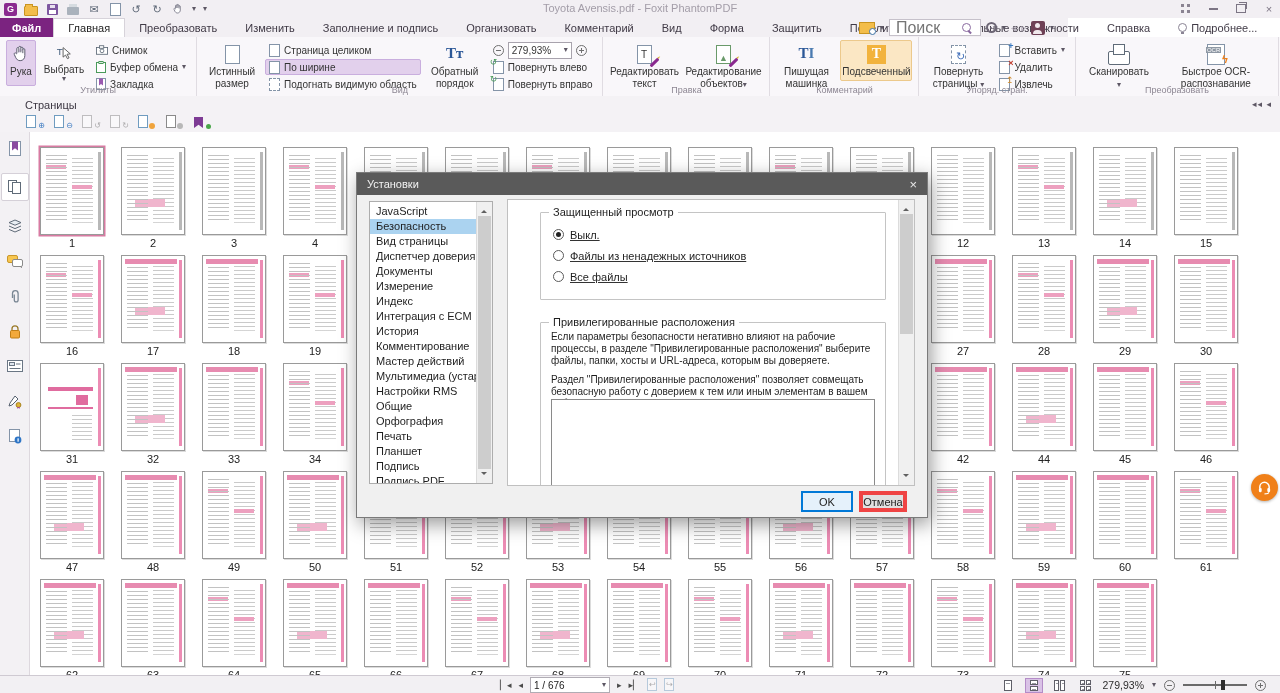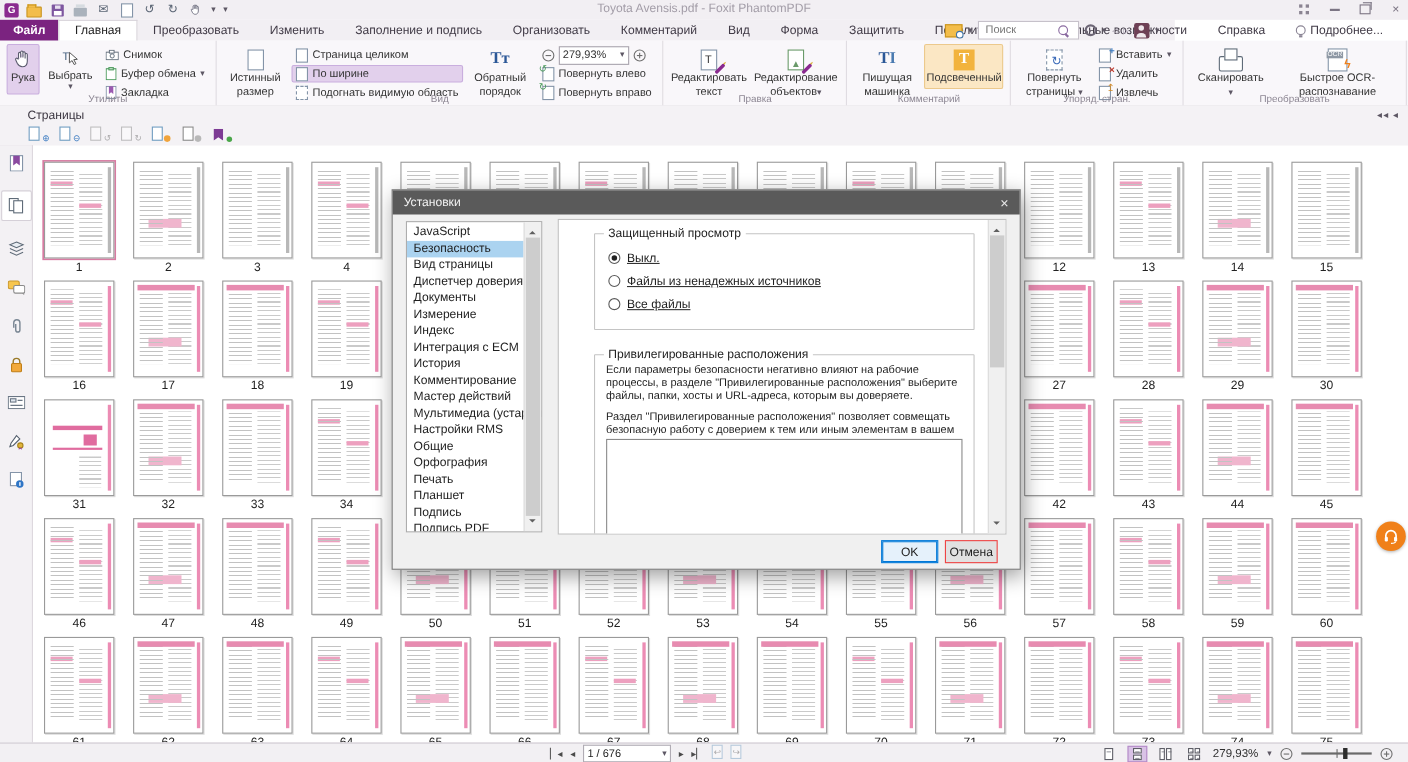--- a/index.html
+++ b/index.html
@@ -36,21 +36,21 @@
   .tab{padding:0 14px;display:flex;align-items:center;font-size:11px;color:#403a46;white-space:nowrap;}
   .tab.file{background:#7b2380;color:#fff;padding:0 12px;font-weight:bold;}
   .tab.active{background:#fff;border:1px solid #d7d3da;border-bottom:none;color:#222;}
   .tab.more{color:#403a46;display:flex;gap:4px;align-items:center;}
   .bulb{width:7px;height:7px;border:1px solid #8a8494;border-radius:50%;position:relative;display:inline-block;}
   .bulb::after{content:"";position:absolute;left:2px;bottom:-3px;width:3px;height:2px;background:#8a8494;}
   .searcharea{position:absolute;right:14px;top:1px;height:17px;display:flex;align-items:center;gap:5px;}
   .srchfolder{width:14px;height:10px;background:#f3bd4a;border:1px solid #c9941f;position:relative;}
   .srchfolder::after{content:"";position:absolute;right:-2px;bottom:-2px;width:5px;height:5px;border:1px solid #3f74a8;border-radius:50%;background:#fff;}
   .searchbox{width:84px;height:15px;border:1px solid #c6c1ca;background:#fff;display:flex;align-items:center;padding:0 2px 0 4px;}
-  .searchbox input{border:none;outline:none;width:64px;font-size:10px;font-family:"Liberation Sans",sans-serif;color:#444;background:transparent;}
+  .searchbox input{border:none;outline:none;width:64px;font-size:16px;font-family:"Liberation Sans",sans-serif;color:#444;background:transparent;}
   .mag{width:7px;height:7px;border:1.5px solid #8a6aa0;border-radius:50%;position:relative;display:inline-block;}
   .mag::after{content:"";position:absolute;left:6px;top:6px;width:4px;height:1.5px;background:#8a6aa0;transform:rotate(45deg);transform-origin:0 0;}
   .gear{width:11px;height:11px;border:2px solid #6d6675;border-radius:50%;position:relative;box-sizing:border-box;}
   .gear::before{content:"";position:absolute;left:2.5px;top:2.5px;width:2px;height:2px;background:#6d6675;border-radius:50%;}
   .navchev{font-size:10px;color:#aaa2b0;}
   .avatar{width:14px;height:14px;background:#6e4055;border-radius:2px;position:relative;}
   .avatar::before{content:"";position:absolute;left:4.5px;top:2px;width:5px;height:5px;border-radius:50%;background:#f0e8ec;}
   .avatar::after{content:"";position:absolute;left:2.5px;bottom:1px;width:9px;height:4px;border-radius:4px 4px 0 0;background:#f0e8ec;}
   .caret{font-size:8px;color:#5d5764;line-height:1;}
   
@@ -155,21 +155,21 @@
   .vscroll .dn{bottom:5px;border-top-color:#606060;}
   .vscroll .vthumb{position:absolute;left:1px;right:1px;background:#cdcdcd;}
   .dpanel{position:absolute;left:150px;top:26px;width:408px;height:287px;background:#fff;border:1px solid #c0c0c0;box-sizing:border-box;overflow:hidden;}
   .fieldset{position:absolute;border:1px solid #c4c4c4;border-radius:1px;}
   .fieldset .legend{position:absolute;top:-7px;left:8px;background:#fff;padding:0 4px;font-size:11px;color:#1e1e1e;}
   .radio-row{display:flex;align-items:center;gap:6px;font-size:11px;color:#1e1e1e;height:15px;}
   .rb{width:11px;height:11px;border:1px solid #5a5a5a;border-radius:50%;background:#fff;position:relative;box-sizing:border-box;}
   .rb.on::after{content:"";position:absolute;left:2px;top:2px;width:5px;height:5px;border-radius:50%;background:#222;}
   .ptext{font-size:10px;color:#1e1e1e;line-height:1.22;margin:0 0 6px 0;}
   .privbox{position:absolute;left:10px;right:10px;top:76px;bottom:-40px;border:1px solid #8a8a8a;background:#fff;}
-  .dbtn{position:absolute;height:21px;background:#e1e1e1;border:1px solid #ef4444;display:flex;align-items:center;justify-content:center;font-size:11px;color:#1e1e1e;box-sizing:border-box;}
+  .dbtn{position:absolute;height:21px;background:#e1e1e1;border:4px solid #ef4444;display:flex;align-items:center;justify-content:center;font-size:11px;color:#1e1e1e;box-sizing:border-box;}
   .dbtn.focus{border:1px solid #0078d7;box-shadow:inset 0 0 0 1px #0078d7;background:#e5f1fb;}
   svg{display:block;}
 </style>
 </head>
 <body>
 
 <div id="app">
 
   <div class="titlebar">
     <div class="qat">
@@ -749,24 +749,20 @@
           </div>
           <div class="tnum">41</div>
         </div>
         <div class="titem">
           <div class="tp v0 ep">
             <i class="band"></i>
           </div>
           <div class="tnum">42</div>
         </div>
         <div class="titem">
-          <div class="tp v1 ep"></div>
-          <div class="tnum">43</div>
-        </div>
-        <div class="titem">
           <div class="tp v2 ep">
             <i class="band"></i>
           </div>
           <div class="tnum">44</div>
         </div>
         <div class="titem">
           <div class="tp v0 ep">
             <i class="band"></i>
           </div>
           <div class="tnum">45</div>

